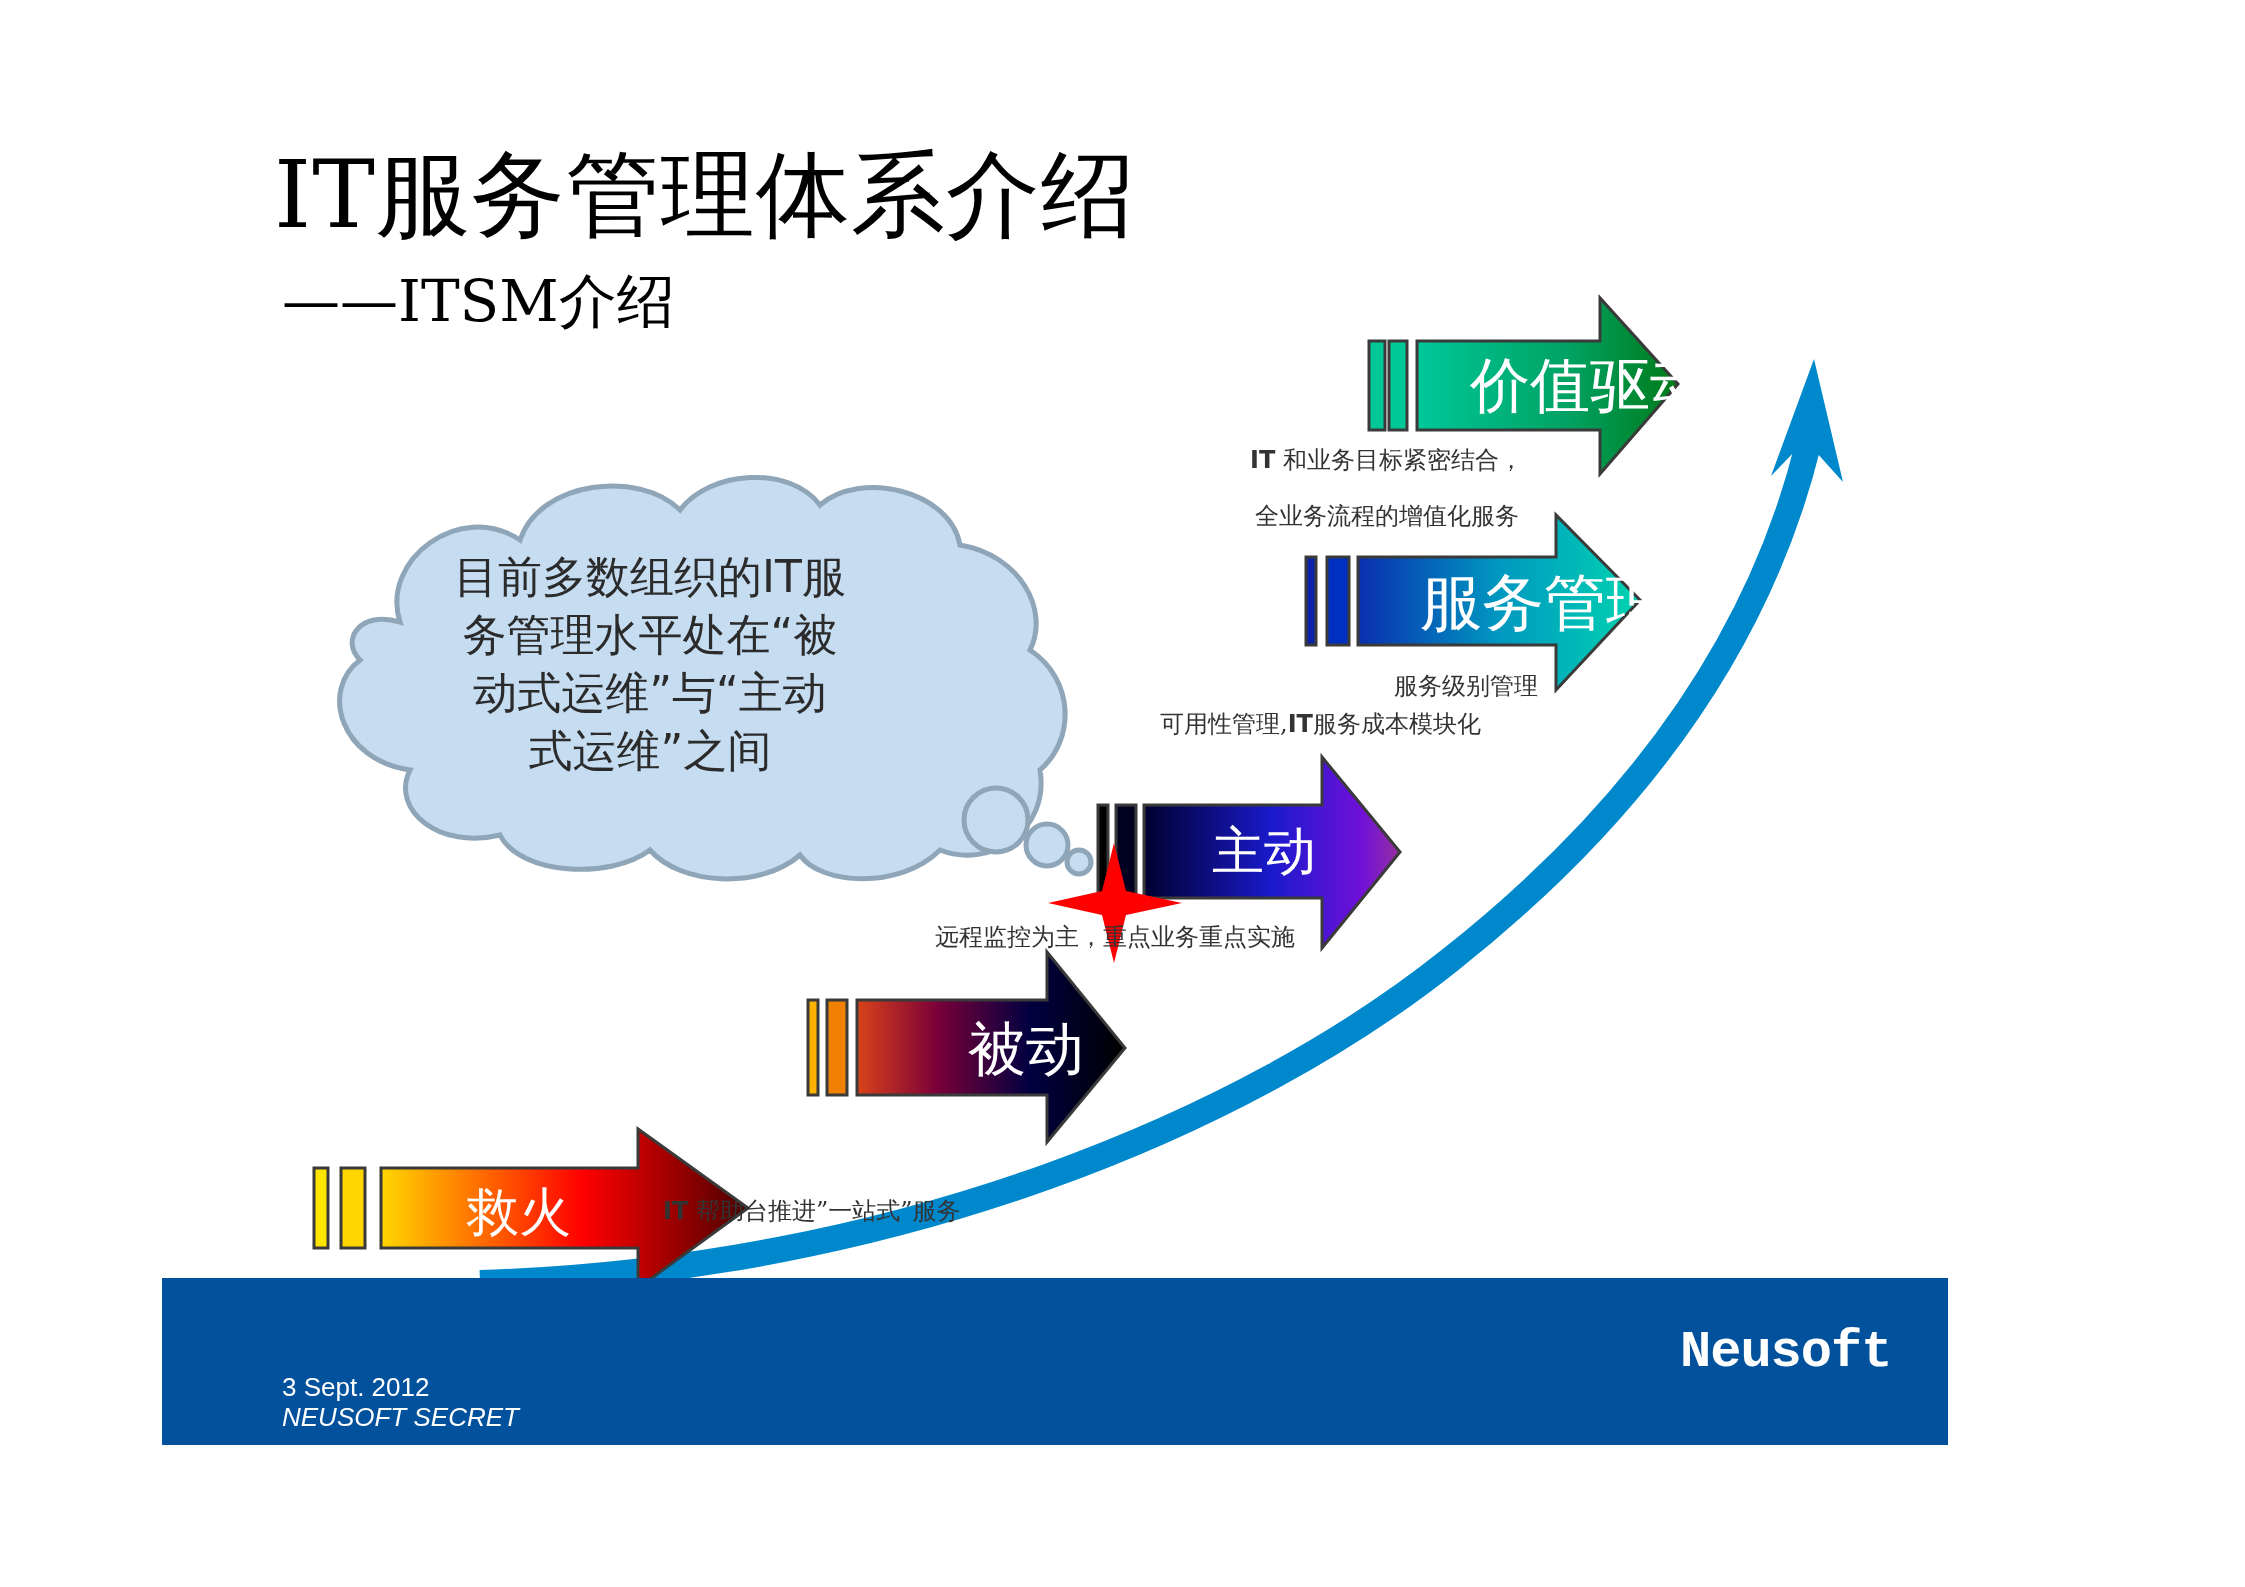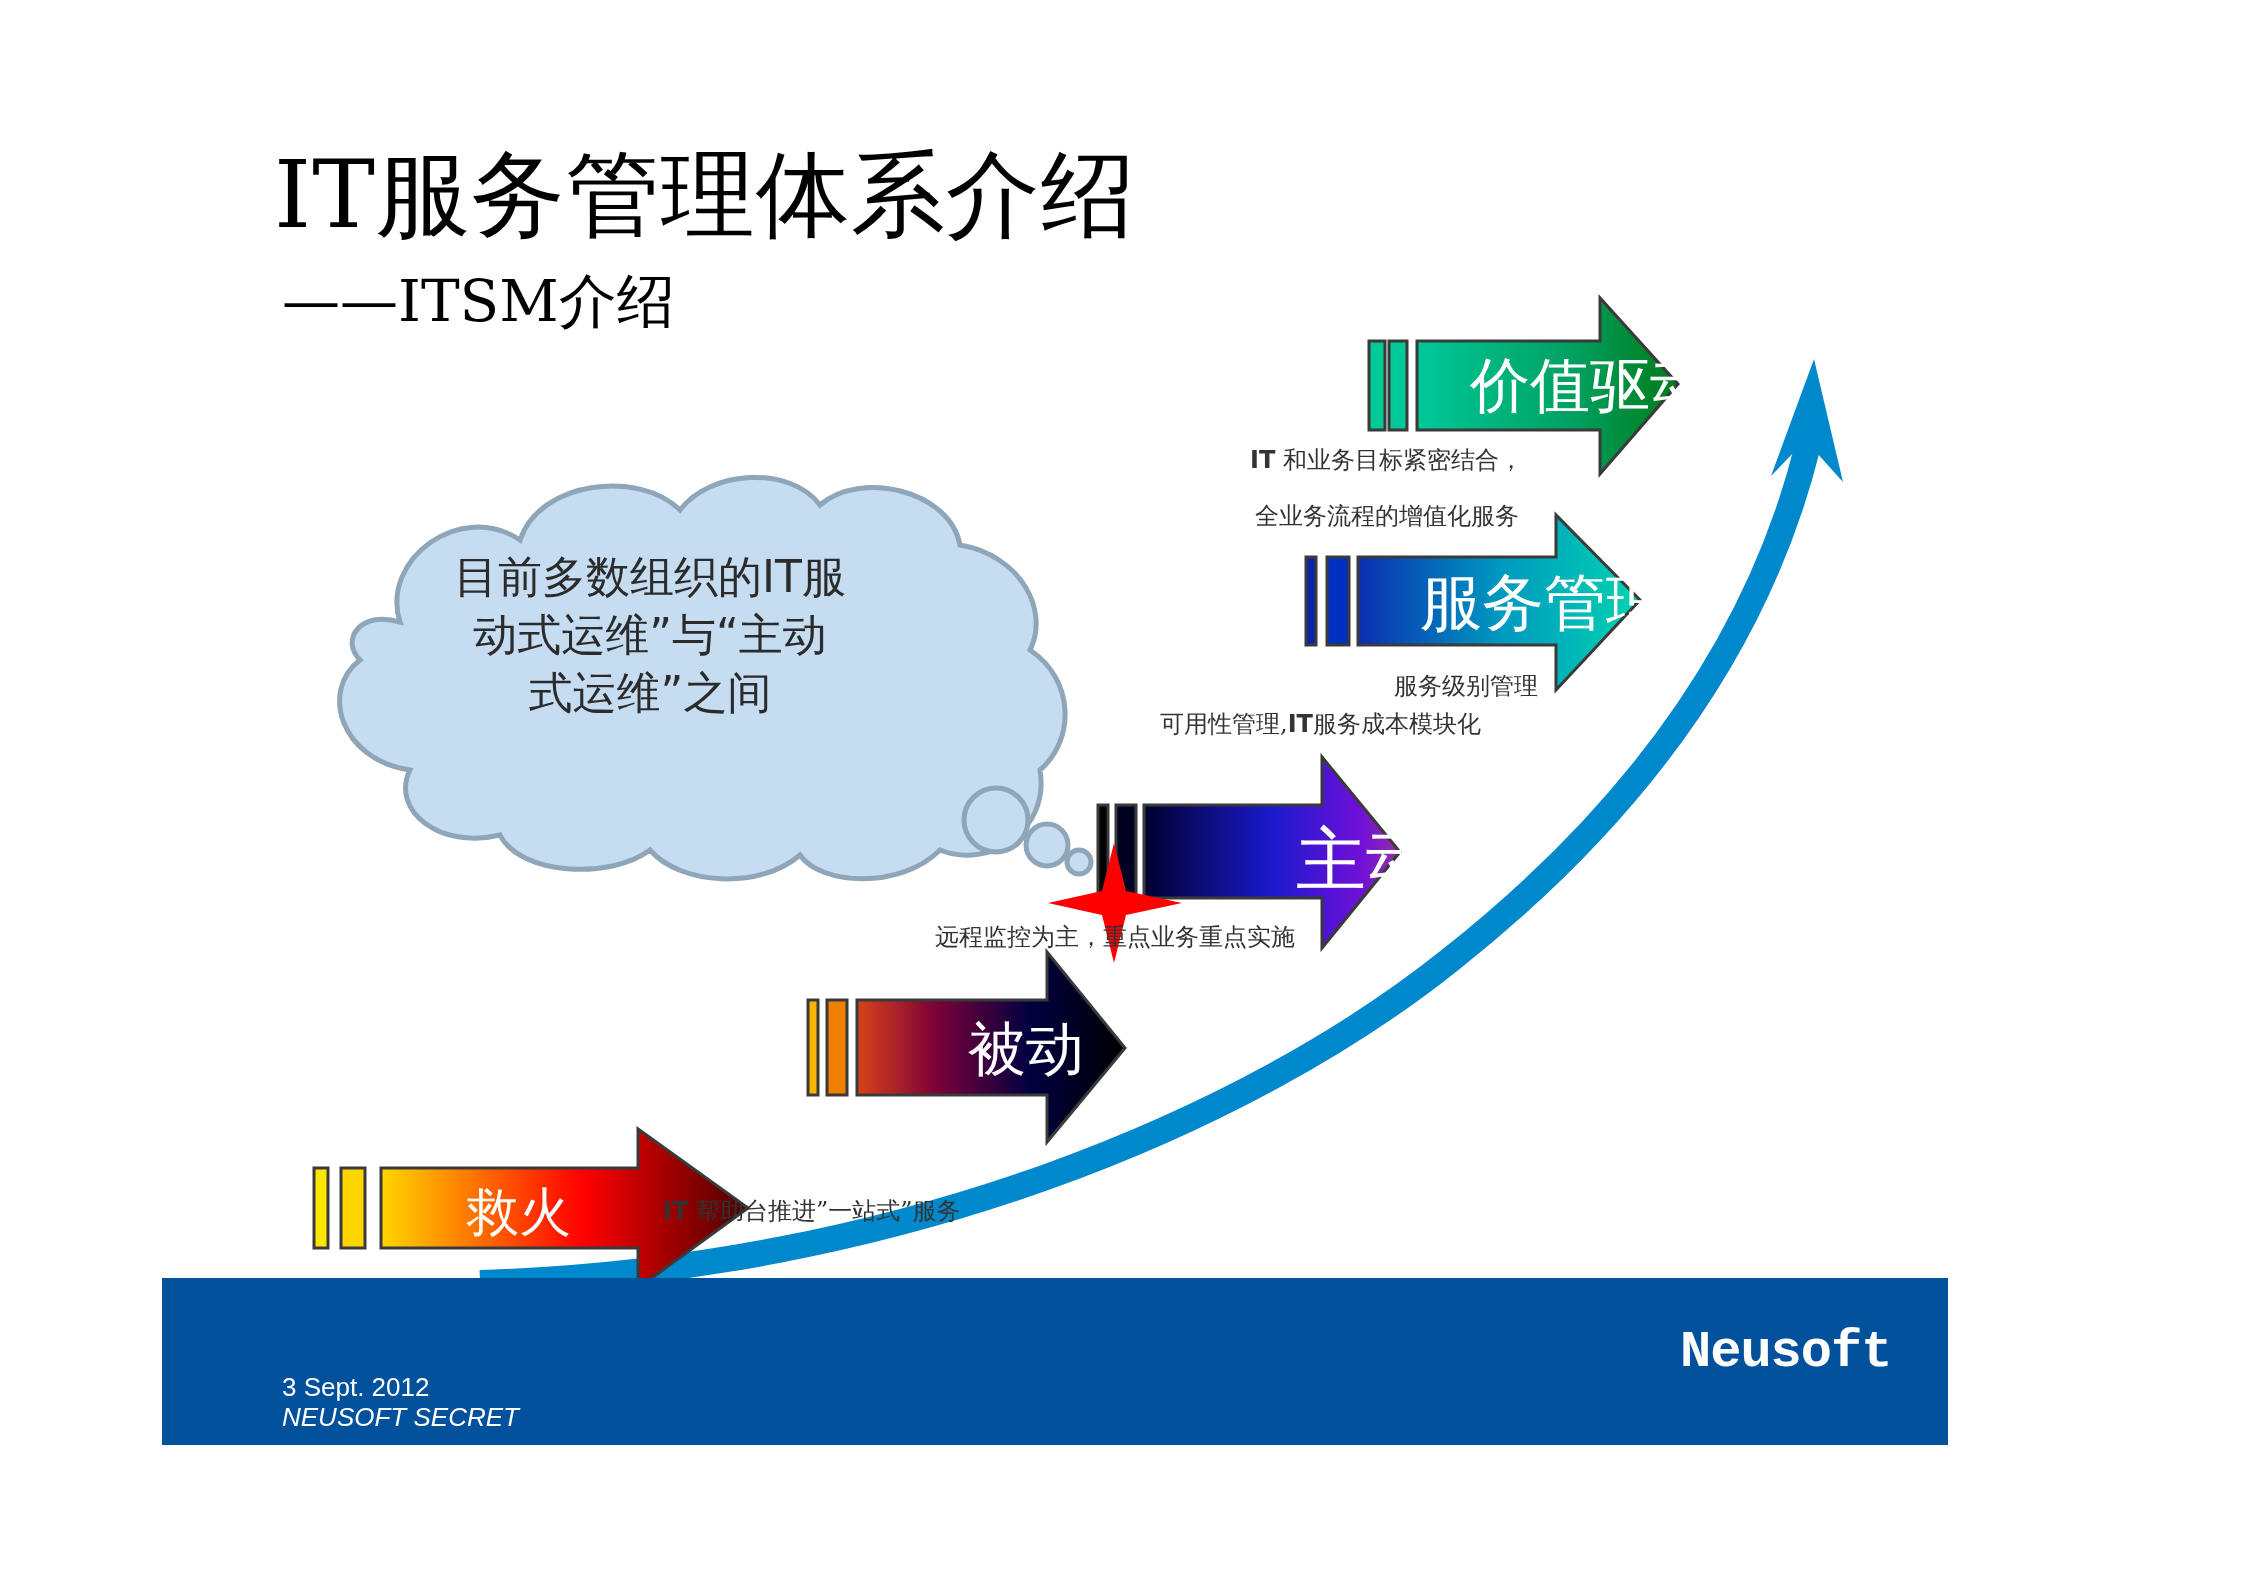--- a/index.html
+++ b/index.html
@@ -113,27 +113,28 @@
     <rect x="1369" y="341" width="16" height="89" fill="#00c896"></rect>
     <rect x="1389" y="341" width="18" height="89" fill="#00c896"></rect>
     <polygon points="1417,341 1600,341 1600,298 1678,384 1600,474 1600,430 1417,430" fill="url(#g4)"></polygon>
   </g>
 
   <polygon points="1114,843 1126,891 1182,903 1126,915 1114,963 1102,915 1048,903 1102,891" fill="#ff0000"></polygon>
 </svg>
 
 <div class="abs cloud-text">
   <div>目前多数组织的IT服</div>
+  <div>务管理水平处在“被</div>
   <div>动式运维”与“主动</div>
   <div>式运维”之间</div>
 </div>
 
 <div class="abs arrow-label" style="left:467px;top:1186px;font-size:52px;">救火</div>
 <div class="abs arrow-label" style="left:968px;top:1020px;font-size:58px;">被动</div>
-<div class="abs arrow-label" style="left:1296px;top:825px;font-size:70px;">主动</div>
+<div class="abs arrow-label" style="left:1212px;top:825px;font-size:52px;">主动</div>
 <div class="abs arrow-label" style="left:1420px;top:572px;font-size:62px;">服务管理</div>
 <div class="abs arrow-label" style="left:1470px;top:355px;font-size:60px;">价值驱动</div>
 
 <div class="abs caption" style="left:663px;top:1167px;margin-top:32px;">
   <b>IT</b>
   <span>帮助台推进”一站式”服务</span>
 </div>
 <div class="abs caption" style="left:935px;top:925px;">远程监控为主，重点业务重点实施</div>
 <div class="abs caption" style="left:1394px;top:674px;">服务级别管理</div>
 <div class="abs caption" style="left:1160px;top:712px;">

